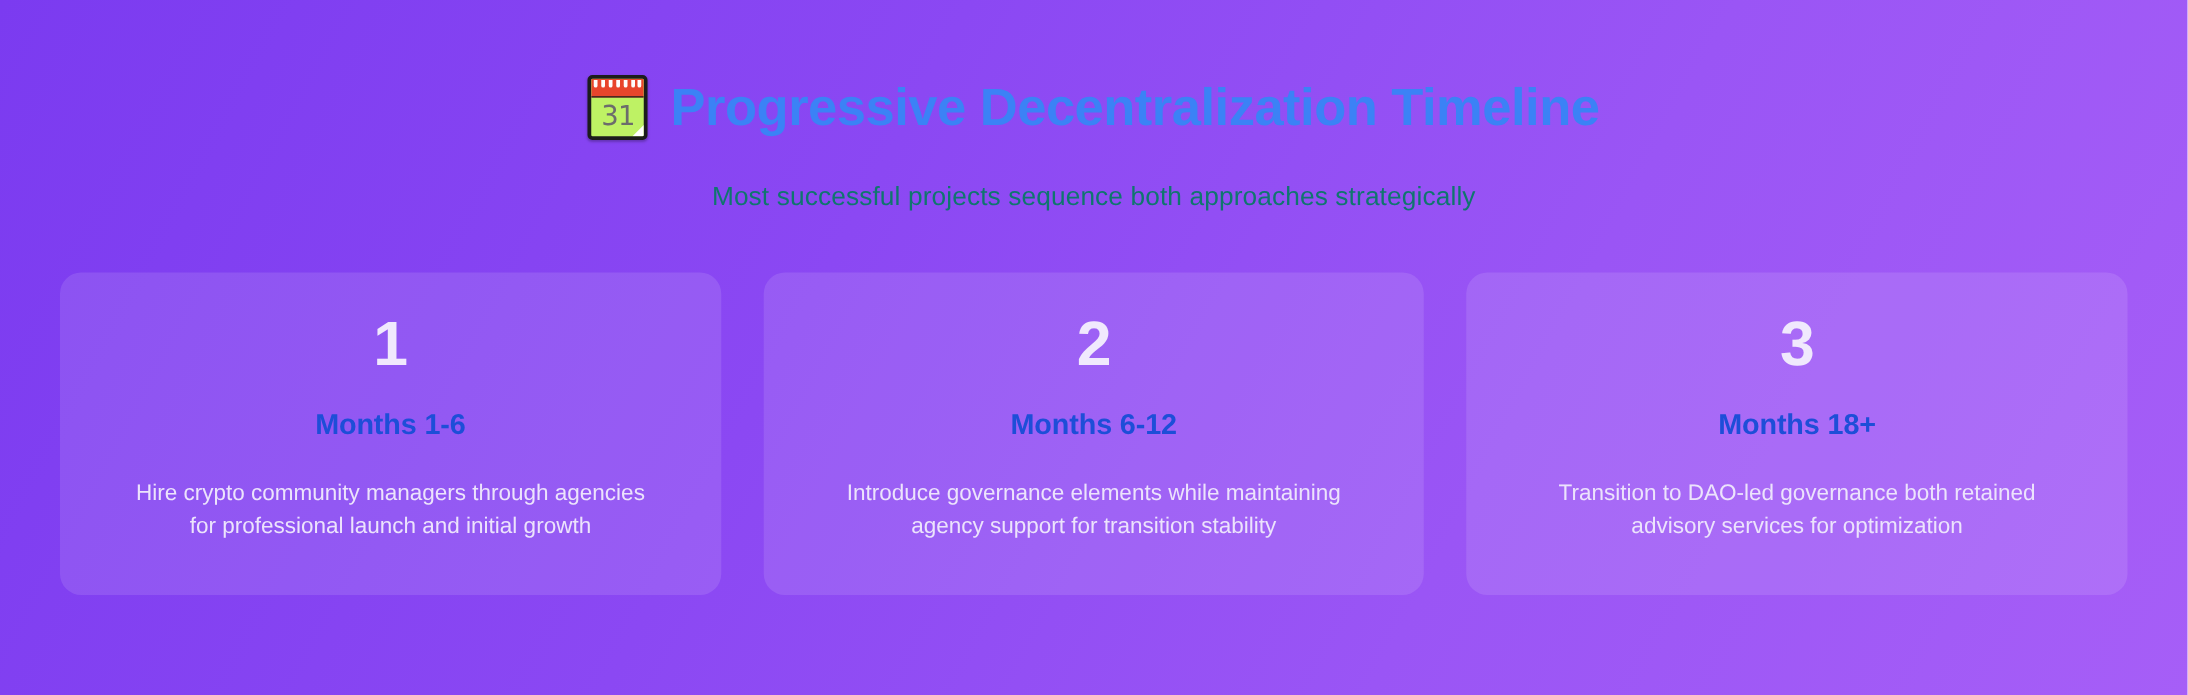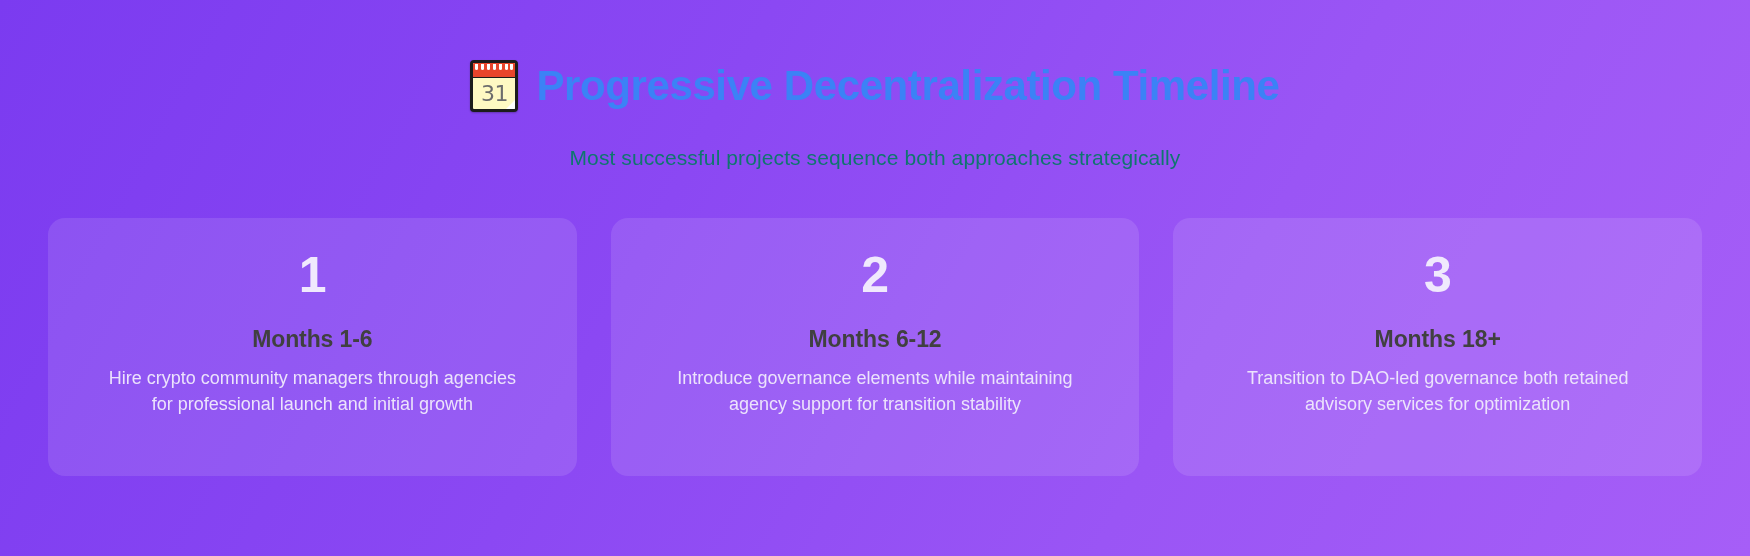--- a/index.html
+++ b/index.html
@@ -40,21 +40,21 @@
     justify-content: center;
     gap: 18px;
     margin-top: 16px;
   }
 
   .calendar-icon {
     width: 48px;
     height: 52px;
     position: relative;
     flex: 0 0 auto;
-    background: #fef9c3;
+    background: #bef264;
     border: 3px solid #1c1c1c;
     border-radius: 4px;
     overflow: hidden;
     box-shadow: 0 1px 2px rgba(0,0,0,0.25);
   }
   .calendar-icon .cal-top {
     position: absolute;
     top: 0; left: 0; right: 0;
     height: 15px;
     background: #e8452c;
@@ -137,26 +137,26 @@
     font-weight: bold;
     color: #f0e9fd;
     line-height: 1;
     letter-spacing: -0.5px;
   }
 
   .phase-label {
     margin-top: 26px;
     font-size: 23px;
     font-weight: bold;
-    color: #404040;
+    color: #1d4ed8;
     letter-spacing: -0.1px;
   }
 
   .phase-desc {
-    margin-top: 12px;
+    margin-top: 28px;
     font-size: 18px;
     font-weight: 400;
     line-height: 1.45;
     color: #ece3fc;
     max-width: 420px;
   }
 </style>
 </head>
 <body>
 

